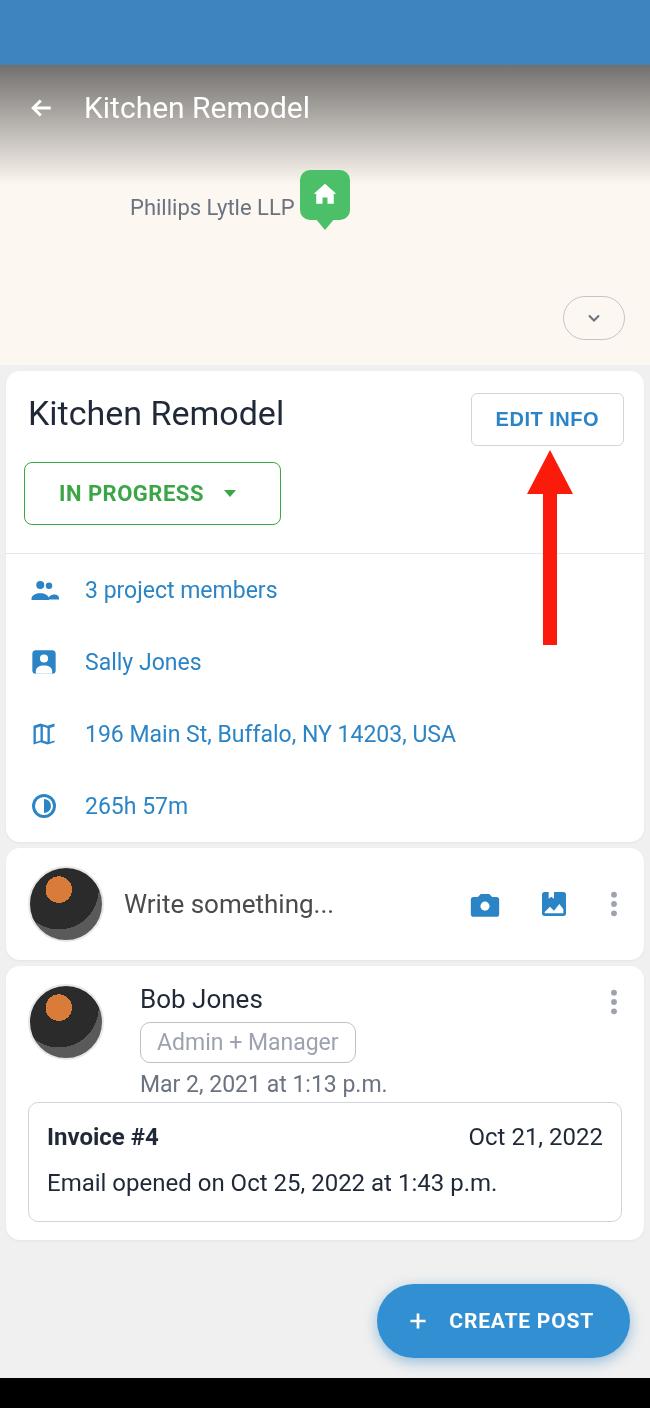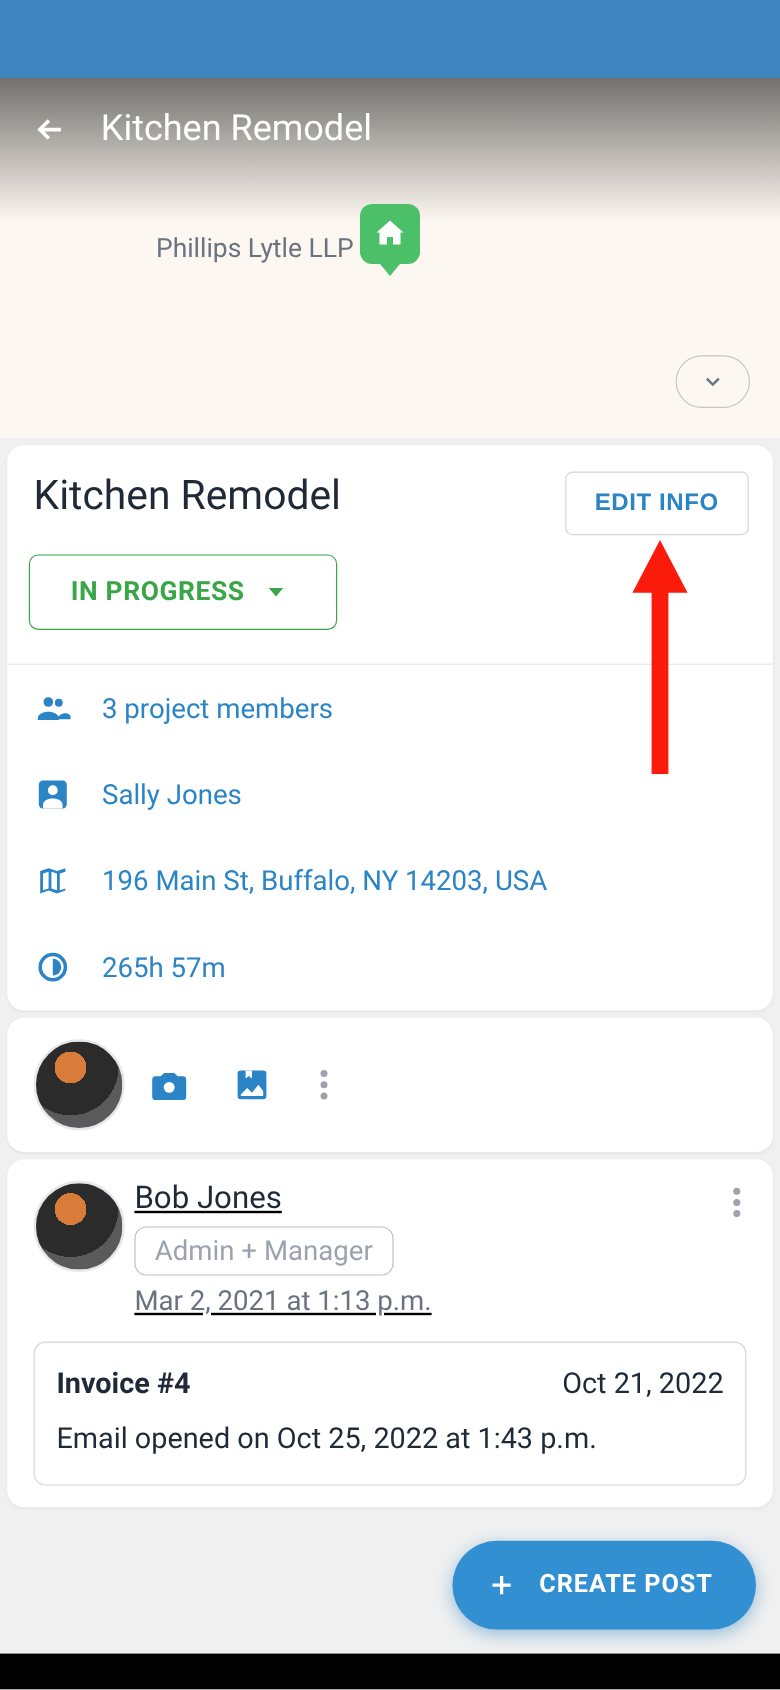--- a/index.html
+++ b/index.html
@@ -187,22 +187,21 @@
     cursor: pointer;
     display: flex;
   }
 
   .post-card {
     padding: 18px 22px;
   }
   .post-header {
     display: flex;
     align-items: flex-start;
-    gap: 8px;
-    text-decoration: underline;
+    gap: 36px;
   }
   .post-meta { flex: 1; }
   .post-author {
     font-size: 26px;
     color: #1f2937;
     font-weight: 400;
     margin-bottom: 8px;
   }
   .role-pill {
     display: inline-block;
@@ -219,21 +218,21 @@
   }
   .more-btn {
     color: #9ca3af;
     cursor: pointer;
     padding: 4px;
   }
   .invoice-box {
     border: 1.5px solid #d1d5db;
     border-radius: 10px;
     padding: 20px 18px;
-    margin-top: 20px;
+    margin-top: 4px;
   }
   .invoice-head {
     display: flex;
     justify-content: space-between;
     font-size: 24px;
     color: #1f2937;
     margin-bottom: 14px;
   }
   .invoice-title { font-weight: 700; }
   .invoice-body {
@@ -350,20 +349,21 @@
           <circle cx="12" cy="12" r="9"></circle>
           <path d="M12 6a6 6 0 0 1 0 12z" fill="#2b84c5" stroke="none"></path>
         </svg>
     </span>
     <span>265h 57m</span>
   </div>
 </div>
 
 <div class="card compose-card">
   <div class="avatar"></div>
+  <div class="compose-placeholder">Write something...</div>
   <div class="compose-actions">
     <span class="icon-btn">
       <svg width="34" height="34" viewBox="0 0 24 24" fill="#2b84c5">
           <path d="M4 7h3l2-2h6l2 2h3a2 2 0 0 1 2 2v10a2 2 0 0 1-2 2H4a2 2 0 0 1-2-2V9a2 2 0 0 1 2-2z"></path>
           <circle cx="12" cy="13.5" r="3.2" fill="white"></circle>
         </svg>
     </span>
     <span class="icon-btn">
       <svg width="32" height="32" viewBox="0 0 24 24" fill="#2b84c5">
           <rect x="3" y="3" width="18" height="18" rx="2"></rect>

